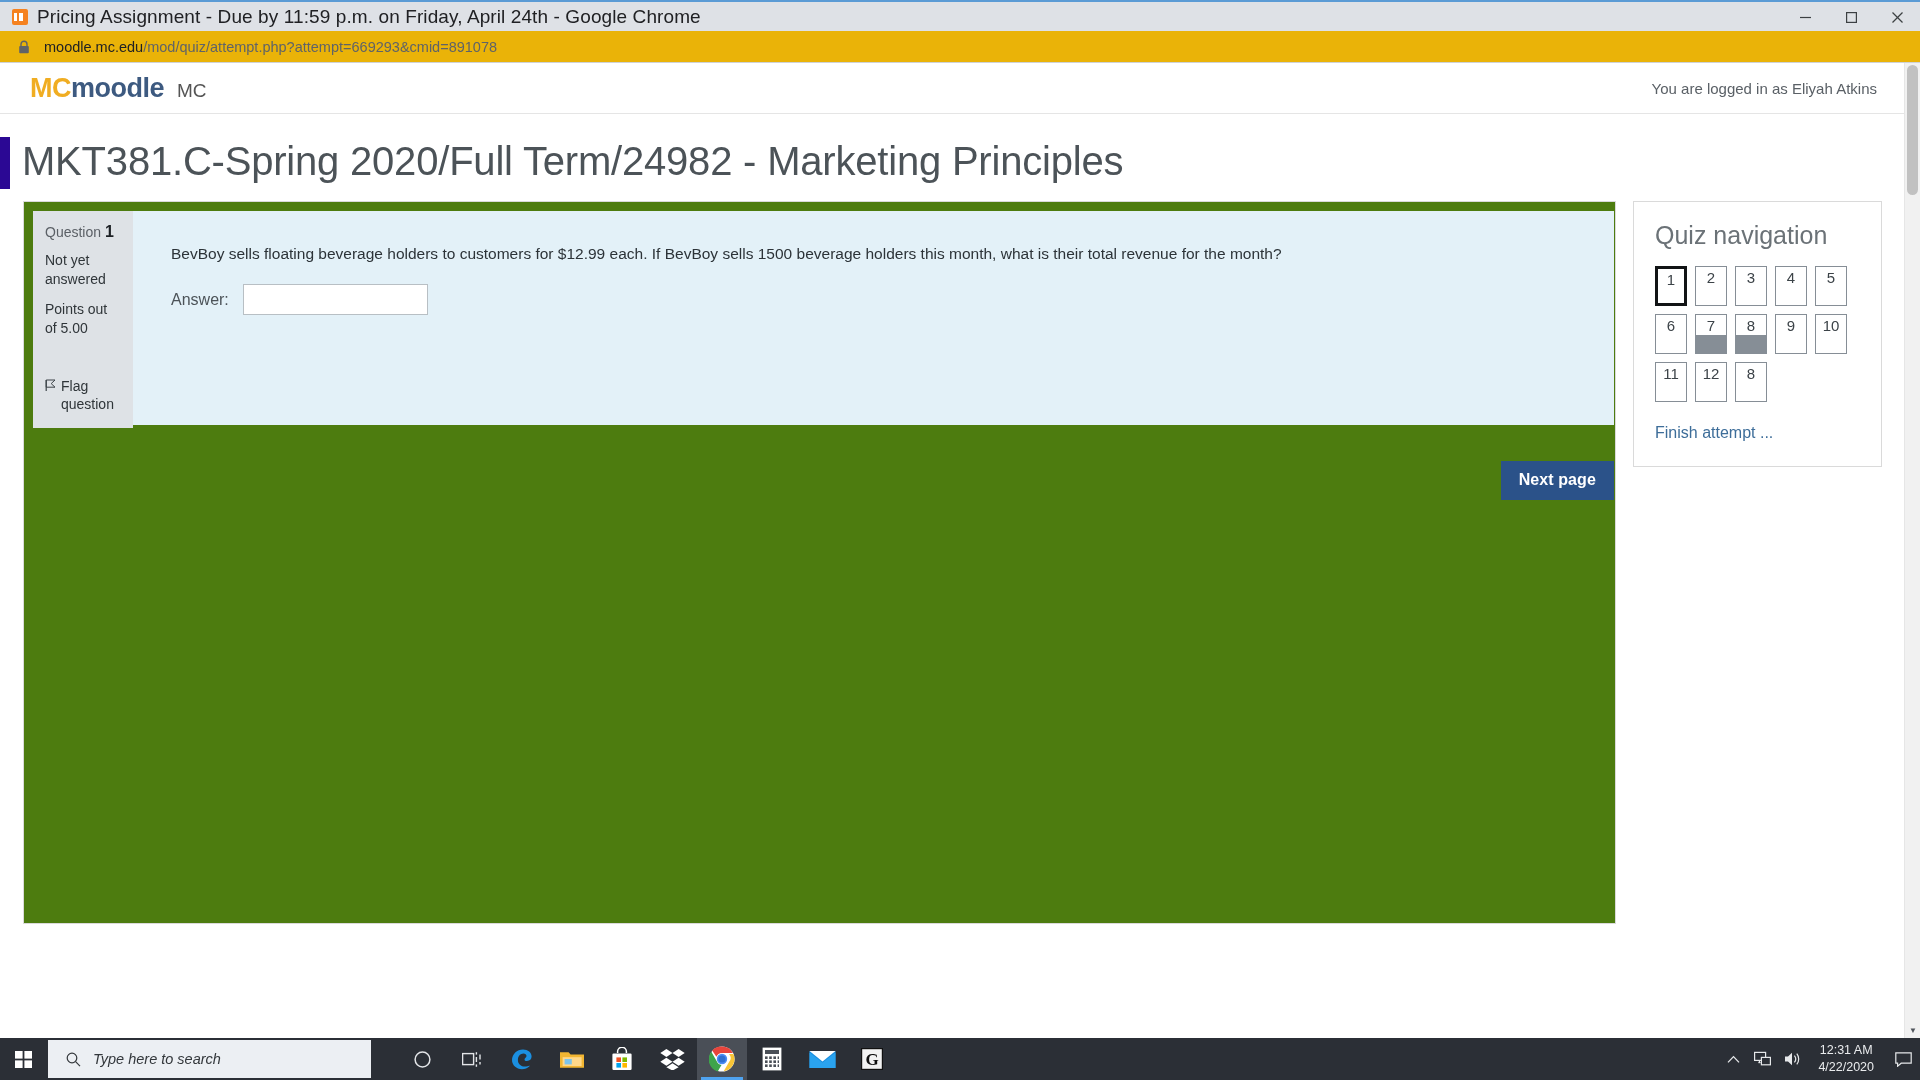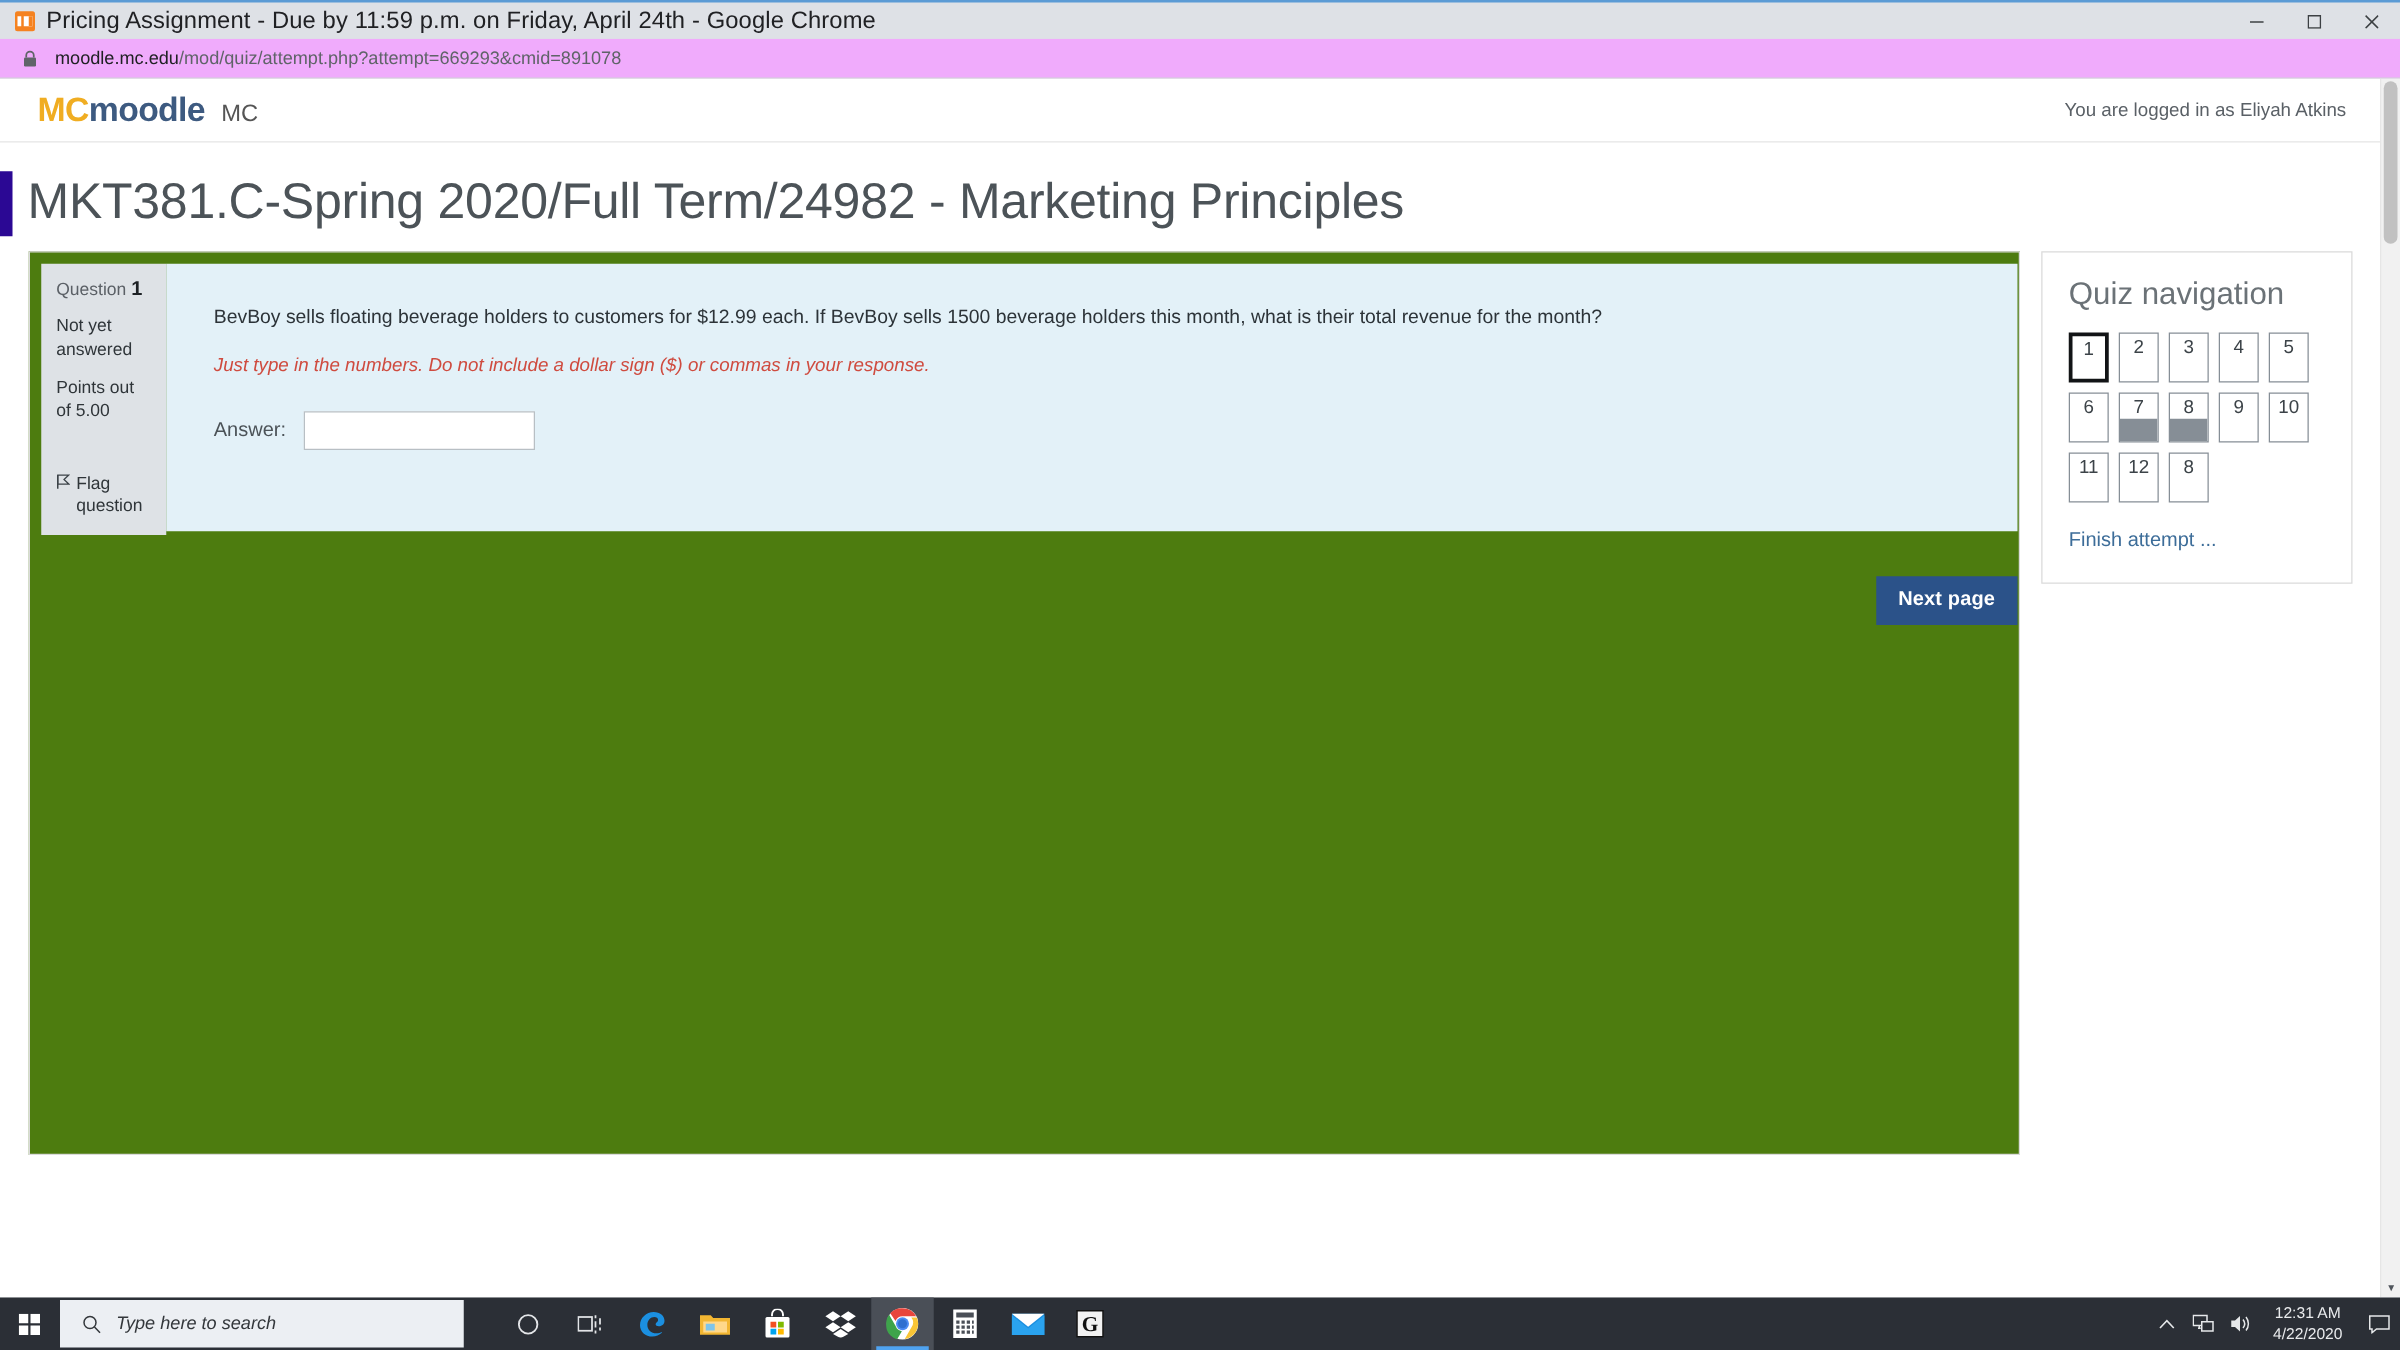--- a/index.html
+++ b/index.html
@@ -52,21 +52,21 @@
   .wc-btn {
     width: 46px; height: 31px;
     display: flex; align-items: center; justify-content: center;
     color: #3c4043;
   }
   .wc-btn svg { display: block; }
 
   
   #urlbar-row {
     height: 32px; min-height: 32px;
-    background: #f0abfc;
+    background: #eab308;
     display: flex; align-items: center;
     border-bottom: 1px solid #cfd2d6;
   }
   #lock-icon { margin-left: 18px; margin-right: 14px; display: flex; flex: none; }
   #url-text {
     font-size: 14.5px; color: #5f6368; white-space: nowrap;
   }
   #url-text .url-host { color: #202124; }
 
   
@@ -350,21 +350,20 @@
                 <svg width="11" height="13" viewBox="0 0 11 13">
                   <path d="M1.2 1 V12" stroke="#3c4348" stroke-width="1.2" fill="none"></path>
                   <path d="M1.2 1 L10 1 L6.2 4.6 L10 8.2 L1.2 8.2 Z" fill="none" stroke="#3c4348" stroke-width="1"></path>
                 </svg>
                 <span>Flag question</span>
               </div>
             </div>
 
             <div class="q-body">
               <p class="q-text">BevBoy sells floating beverage holders to customers for $12.99 each. If BevBoy sells 1500 beverage holders this month, what is their total revenue for the month?</p>
-              <p class="q-hint">Just type in the numbers. Do not include a dollar sign ($) or commas in your response.</p>
               <div class="answer-row">
                 <span class="answer-label">Answer:</span>
                 <input class="answer-input" type="text" value="" style="">
               </div>
             </div>
           </div>
 
           <div id="nav-btn-row">
             <button class="next-page-btn">Next page</button>
           </div>

